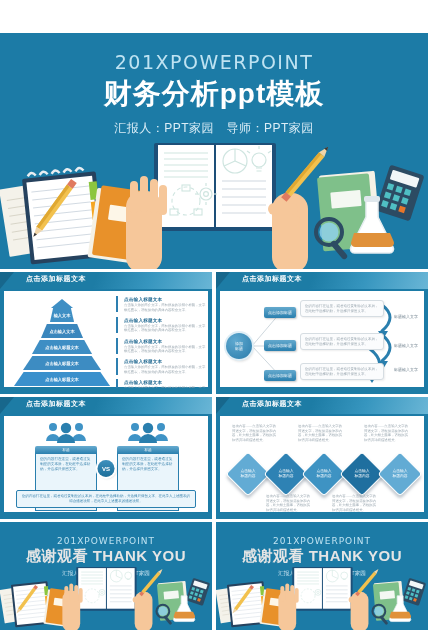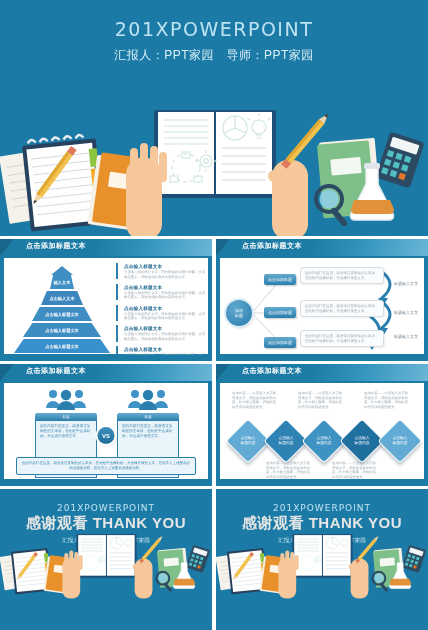--- a/index.html
+++ b/index.html
@@ -1,17 +1,17 @@
 <!DOCTYPE html>
 <html><head>
 <meta charset="utf-8">
 <style>
   html,body{margin:0;padding:0;background:#ffffff;}
   body{width:428px;height:630px;overflow:hidden;font-family:"Liberation Sans","DejaVu Sans",sans-serif;}
-  .deck{position:relative;width:428px;height:466px;background:#ffffff;}
+  .deck{position:relative;width:428px;height:466px;background:#ffffff;margin-top:33px;}
 
   
   .slide{position:absolute;overflow:hidden;background:#1c7ba6;}
   .hero{left:0;top:0;width:428px;height:236px;}
   .s2{left:0;top:239px;width:212px;height:122px;}
   .s3{left:216px;top:239px;width:212px;height:122px;}
   .s4{left:0;top:364px;width:212px;height:122px;}
   .s5{left:216px;top:364px;width:212px;height:122px;}
   .s6{left:0;top:489px;width:212px;height:141px;}
   .s7{left:216px;top:489px;width:212px;height:141px;}
@@ -84,20 +84,21 @@
   .ty-titles{position:absolute;left:0;top:14px;width:100%;text-align:center;}
 </style>
 </head>
 <body>
 
 <div class="deck">
 
   <div class="slide hero">
     <div class="hero-titles">
       <div class="t-sub">201XPOWERPOINT</div>
+      <div class="t-main">财务分析ppt模板</div>
       <div class="t-by">汇报人：PPT家园　导师：PPT家园</div>
     </div>
 
     <svg class="illus" viewBox="0 0 428 236">
 
       <g>
         <rect x="4" y="152" width="54" height="68" rx="1" fill="#f4f2ea" transform="rotate(-9 31 186)"></rect>
         <g stroke="#d8d5c8" stroke-width="1" transform="rotate(-9 31 186)">
           <line x1="10" y1="164" x2="52" y2="164"></line>
             <line x1="10" y1="172" x2="52" y2="172"></line>

